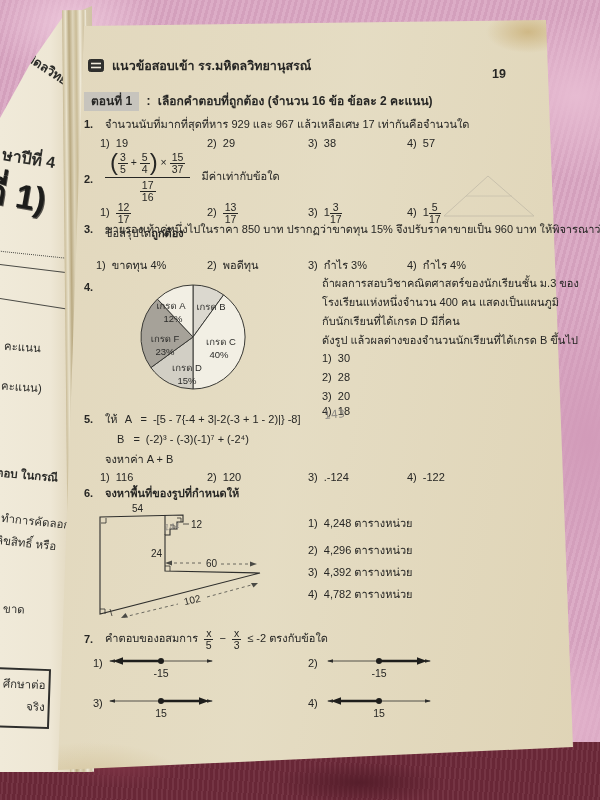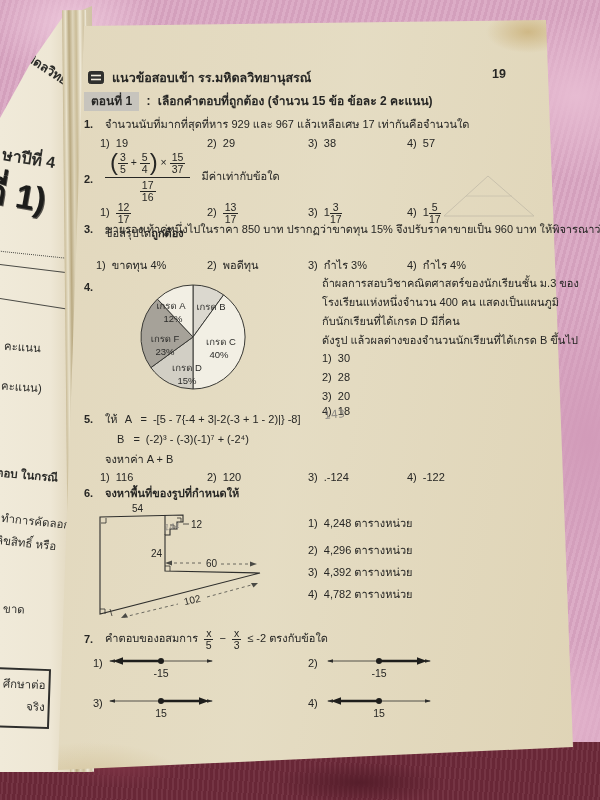--- a/index.html
+++ b/index.html
@@ -86,34 +86,34 @@
       <div class="lp-frag" style="right:3px;top:27px;position:absolute;font-size:11.5px;">จริง</div>
     </div>
   </div>
 
   <div id="edge-stack" class="abs"></div>
 
   <div id="main-page" class="abs"></div>
 
   <div id="content">
 
-    <div class="abs" style="left:88px;top:70px;">
+    <div class="abs" style="left:88px;top:58px;">
       <svg width="16" height="13" viewBox="0 0 16 13" style="vertical-align:-2px;">
         <rect x="0.5" y="0.5" width="15" height="12" rx="2" fill="#2f2f2d" stroke="#2f2f2d"></rect>
         <line x1="3" y1="4.5" x2="13" y2="4.5" stroke="#f1ecdd" stroke-width="1.6"></line>
         <line x1="3" y1="8.5" x2="13" y2="8.5" stroke="#f1ecdd" stroke-width="1.6"></line>
       </svg>
       <span class="b" style="font-size:12.5px;margin-left:5px;">แนวข้อสอบเข้า รร.มหิดลวิทยานุสรณ์</span>
     </div>
     <div class="abs b" style="left:492px;top:66px;font-size:12.5px;">19</div>
 
     <div class="abs" style="left:84px;top:92px;font-size:12px;">
       <span id="sec-badge">ตอนที่ 1</span>
       <span class="b" style="margin:0 4px;">:</span>
-      <span class="b">เลือกคำตอบที่ถูกต้อง (จำนวน 15 ข้อ ข้อละ 2 คะแนน)</span>
+      <span class="b">เลือกคำตอบที่ถูกต้อง (จำนวน 16 ข้อ ข้อละ 2 คะแนน)</span>
     </div>
 
     <div class="qblock" style="top:117px;">
       <span class="qno">1.</span>
       <span class="qtext">จำนวนนับที่มากที่สุดที่หาร 929 และ 967 แล้วเหลือเศษ 17 เท่ากันคือจำนวนใด</span>
       <div style="position:relative;top:19px;height:16px;">
         <span class="oc1"><span class="onum">1)</span><span>19</span></span>
         <span class="oc2"><span class="onum">2)</span><span>29</span></span>
         <span class="oc3"><span class="onum">3)</span><span>38</span></span>
         <span class="oc4"><span class="onum">4)</span><span>57</span></span>

